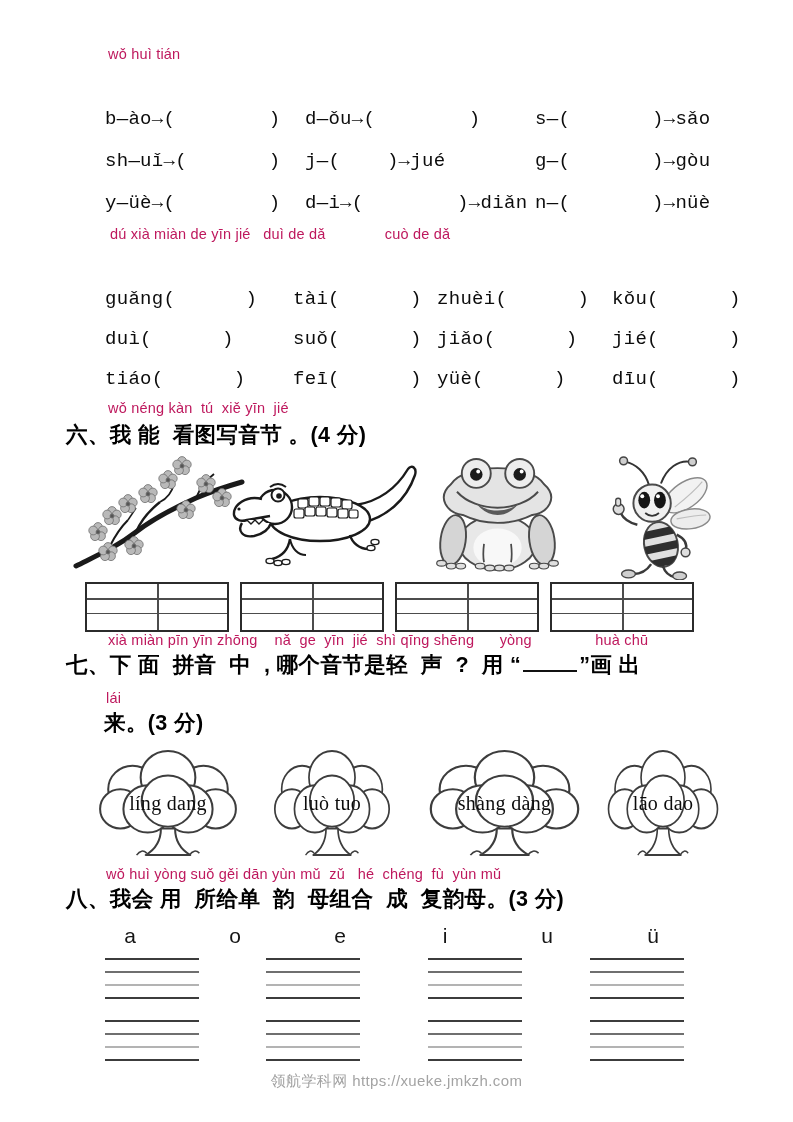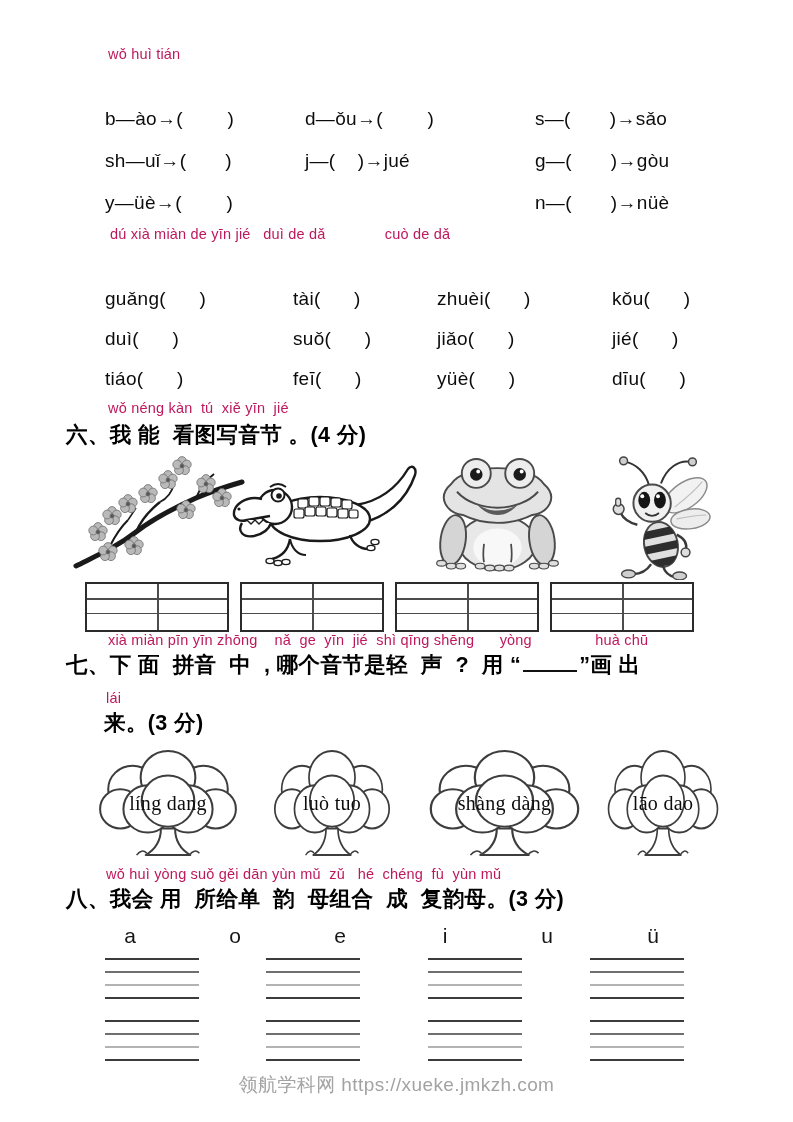--- a/index.html
+++ b/index.html
@@ -2,21 +2,21 @@
 <html><head>
 <meta charset="utf-8">
 <style>
   html,body{margin:0;padding:0;background:#e9e9e9;}
   .page{
     position:relative;width:793px;height:1122px;margin:0 auto;background:#ffffff;
     font-family:"Liberation Sans","DejaVu Sans",sans-serif;color:#111;overflow:hidden;
   }
   .annot{position:absolute;font-size:14.5px;color:#be185d;white-space:pre;letter-spacing:.2px;}
   .title{position:absolute;margin:0;font-size:21.5px;font-weight:600;color:#000;white-space:pre;letter-spacing:.4px;}
-  .item{position:absolute;font-size:19px;color:#0c0c0c;white-space:pre;letter-spacing:.3px;}
+  .item{position:absolute;font-size:19px;color:#0c0c0c;white-space:pre;letter-spacing:.3px;font-family:Liberation Mono, monospace;}
   .blankline{display:inline-block;width:54px;height:4px;border-bottom:2px solid #111;vertical-align:baseline;margin:0 2px;}
   
   .agrid{position:absolute;width:140px;height:46px;border:2px solid #2b2b2b;background:#fff;}
   .agrid .h{position:absolute;left:0;right:0;height:1.5px;background:#4c4c4c;}
   .agrid .h.h1{top:31%;}
   .agrid .h.h2{top:63%;}
   .agrid .v{position:absolute;top:0;bottom:0;left:50%;width:1.5px;background:#4c4c4c;}
   
   .wline{position:absolute;width:94px;height:43px;}
   .wline .ln{position:absolute;left:0;right:0;height:2px;}
@@ -26,38 +26,39 @@
   .wline .l4{top:39px;background:#3c3c3c;}
   .pic{position:absolute;}
   .pic svg{width:100%;height:100%;}
   .tree{position:absolute;font-family:Liberation Serif, serif;}
   .tree svg{width:100%;height:100%;}
   .tree .label{
     position:absolute;left:0;right:0;top:38%;text-align:center;
     font-size:20px;color:#0c0c0c;white-space:pre;letter-spacing:.3px;
   }
   .letter{position:absolute;font-size:21px;color:#161616;transform:translateX(-50%);}
-  .footer{position:absolute;left:0;right:0;text-align:center;font-size:19px;color:#a3a3a3;letter-spacing:.4px;}
+  .footer{position:absolute;left:0;right:0;text-align:center;font-size:15px;color:#a3a3a3;letter-spacing:.4px;}
 </style>
 </head>
 <body>
 
 <div class="page">
 
   <div class="annot" style="left:108px;top:46px">wǒ huì tián</div>
 
   <span class="item" style="left:105px;top:108px">b—ào→(        )</span>
   <span class="item" style="left:305px;top:108px">d—ǒu→(        )</span>
   <span class="item" style="left:535px;top:108px">s—(       )→sǎo</span>
 
   <span class="item" style="left:105px;top:150px">sh—uǐ→(       )</span>
   <span class="item" style="left:305px;top:150px">j—(    )→jué</span>
   <span class="item" style="left:535px;top:150px">g—(       )→gòu</span>
 
   <span class="item" style="left:105px;top:192px">y—üè→(        )</span>
+  <span class="item" style="left:305px;top:192px">d—i→(        )→diǎn</span>
   <span class="item" style="left:535px;top:192px">n—(       )→nüè</span>
 
   <div class="annot" style="left:110px;top:226px">dú xià miàn de yīn jié   duì de dǎ              cuò de dǎ</div>
 
   <span class="item" style="left:105px;top:288px">guǎng(      )</span>
   <span class="item" style="left:293px;top:288px">tài(      )</span>
   <span class="item" style="left:437px;top:288px">zhuèi(      )</span>
   <span class="item" style="left:612px;top:288px">kǒu(      )</span>
 
   <span class="item" style="left:105px;top:328px">duì(      )</span>

